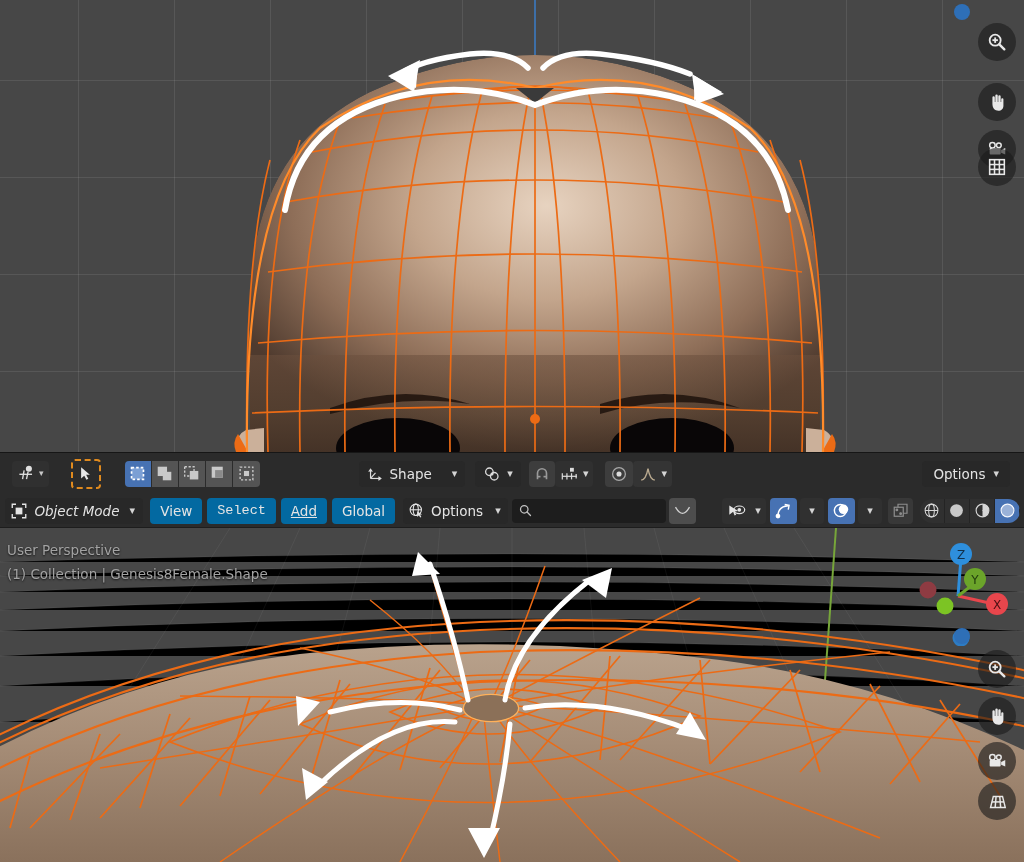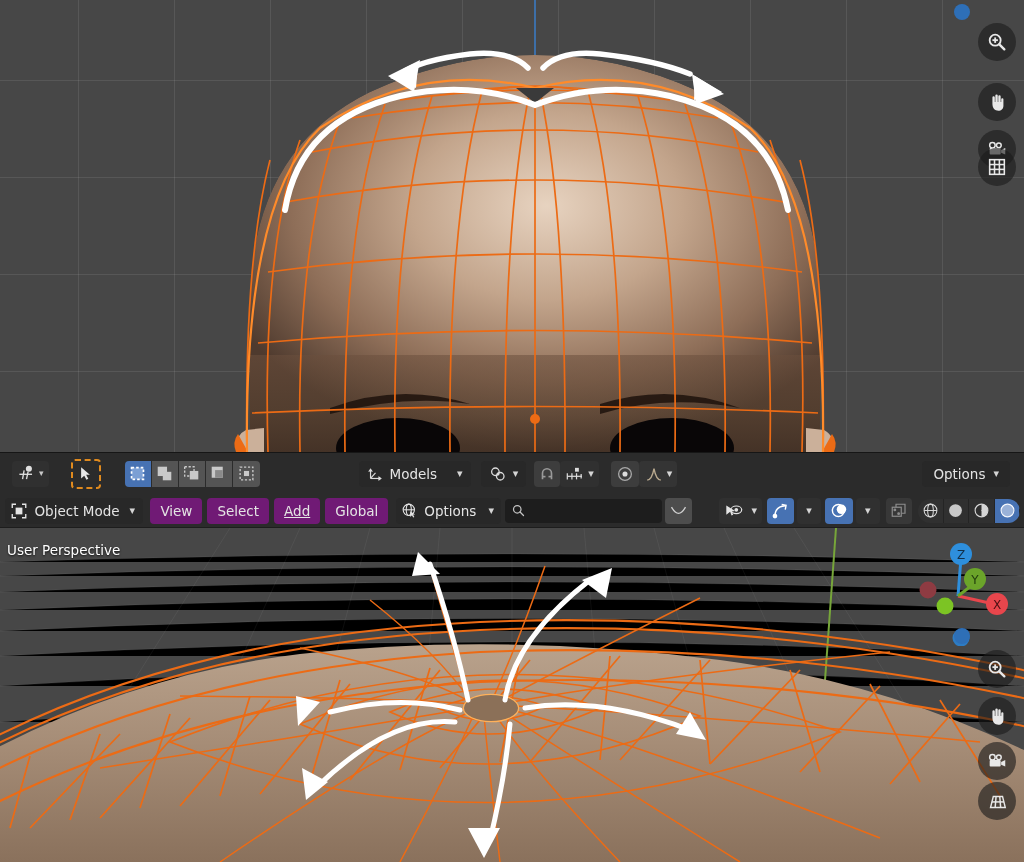--- a/index.html
+++ b/index.html
@@ -63,21 +63,21 @@
   .btn {
     background: #3b3b3b; color: #e4e4e4;
     border: none; border-radius: 4px;
     height: 26px; font-size: 13.5px;
     display: inline-flex; align-items: center; justify-content: center;
     padding: 0 9px; white-space: nowrap;
     font-family: "DejaVu Sans", sans-serif;
     cursor: default;
   }
   .btn.dark { background: #282828; }
-  .btn.flat { background: #701a75; }
+  .btn.flat { background: #0369a1; }
   .seg { display: inline-flex; border-radius: 4px; overflow: hidden; }
   .seg > .sq {
     width: 27px; height: 26px; background: #545454;
     display: flex; align-items: center; justify-content: center;
     border-right: 1px solid #2b2b2b;
   }
   .seg > .sq:last-child { border-right: none; }
   .seg > .sq.active { background: #4772b3; }
 
   .iconbtn {
@@ -108,21 +108,21 @@
   .shadeseg { display: inline-flex; background: #303030; border-radius: 12px; overflow: hidden; }
   .shadeseg > div {
     width: 28px; height: 24px; display: flex; align-items: center; justify-content: center;
     border-right: 1px solid #242424;
   }
   .shadeseg > div.active { background: #4772b3; }
 
   
   #vp-text {
     position: absolute; left: 7px; top: 538px;
-    color: #ffffff; font-size: 13.5px; line-height: 24px;
+    color: #a3a3a3; font-size: 13.5px; line-height: 24px;
     text-shadow: 0 1px 2px rgba(0,0,0,0.75);
     pointer-events: none;
   }
   #vp-text div { white-space: nowrap; }
 
   .arrowlayer { position: absolute; inset: 0; pointer-events: none; }
 </style>
 </head>
 <body>
 
@@ -310,21 +310,21 @@
     <div style="width:99px"></div>
 
     <div class="pill">
       <svg width="17" height="17" viewBox="0 0 24 24" fill="none" stroke="#dcdcdc" stroke-width="1.7">
         <line x1="5" y1="19" x2="5" y2="7"></line>
           <polyline points="2.5,9.5 5,6 7.5,9.5"></polyline>
           <line x1="5" y1="19" x2="19" y2="19"></line>
           <polyline points="16,16.5 19.5,19 16,21.5"></polyline>
           <line x1="5" y1="19" x2="12" y2="11"></line>
       </svg>
-      <span>Models</span>
+      <span>Shape</span>
       <span class="chevlg" style="margin-left:14px">▾</span>
     </div>
 
     <div style="width:10px"></div>
     <div class="pill">
       <svg width="18" height="18" viewBox="0 0 24 24" fill="none" stroke="#dcdcdc" stroke-width="1.7">
         <circle cx="8.5" cy="9" r="5"></circle>
           <circle cx="15" cy="15" r="5"></circle>
           <circle cx="12" cy="12" r="2" fill="#dcdcdc" stroke="none"></circle>
       </svg>
@@ -368,35 +368,35 @@
     <div style="flex:1"></div>
 
     <div class="btn dark" style="margin-right:14px;padding:0 11px;">
       <span>Options</span>
       <span class="chevlg" style="margin-left:8px">▾</span>
     </div>
   </div>
 
   <div id="main-header">
     <div style="width:6px"></div>
-    <div class="btn dark" style="padding:0 8px 0 5px;">
+    <div class="btn dark" style="padding:0 8px 0 5px;font-style:italic;">
       <svg width="18" height="18" viewBox="0 0 24 24" fill="none" stroke="#e4e4e4" stroke-width="1.8" style="margin-right:6px">
         <polyline points="3,8 3,3 8,3"></polyline>
           <polyline points="16,3 21,3 21,8"></polyline>
           <polyline points="21,16 21,21 16,21"></polyline>
           <polyline points="8,21 3,21 3,16"></polyline>
           <rect x="7.5" y="7.5" width="9" height="9" fill="#e4e4e4" stroke="none"></rect>
       </svg>
       <span>Object Mode</span>
       <span class="chevlg" style="margin-left:10px">▾</span>
     </div>
 
     <div style="width:8px"></div>
     <div class="btn flat" style="margin-right:5px;padding:0 10px;">View</div>
-    <div class="btn flat" style="margin-right:5px;padding:0 10px;">Select</div>
+    <div class="btn flat" style="margin-right:5px;padding:0 10px;font-family:Liberation Mono, monospace;">Select</div>
     <div class="btn flat" style="margin-right:5px;padding:0 10px;text-decoration:underline;">Add</div>
     <div class="btn flat" style="margin-right:8px;padding:0 10px;">Global</div>
 
     <div class="btn dark" style="padding:0 7px 0 5px;">
       <svg width="17" height="17" viewBox="0 0 24 24" fill="none" stroke="#e4e4e4" stroke-width="1.5" style="margin-right:6px">
         <circle cx="11" cy="11" r="8"></circle>
           <ellipse cx="11" cy="11" rx="3.6" ry="8"></ellipse>
           <line x1="3" y1="11" x2="19" y2="11"></line>
           <polygon points="13,13 13,21 15.4,18.6 17.2,22 18.8,21 17,17.8 20,17.6" fill="#e4e4e4" stroke="none"></polygon>
       </svg>
@@ -657,15 +657,16 @@
           <polygon points="5,19 8,7 18,7 21,19"></polygon>
           <line x1="6.4" y1="13" x2="19.6" y2="13"></line>
           <line x1="11" y1="7" x2="10" y2="19"></line>
           <line x1="15" y1="7" x2="16" y2="19"></line>
         </svg>
     </div>
   </div>
 
   <div id="vp-text">
     <div>User Perspective</div>
+    <div>(1) Collection | Genesis8Female.Shape</div>
   </div>
 
 </div>
 
 </body></html>

